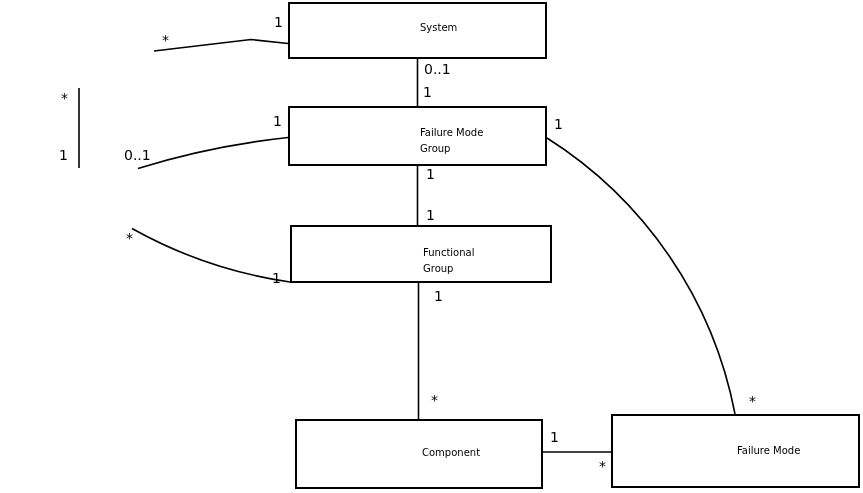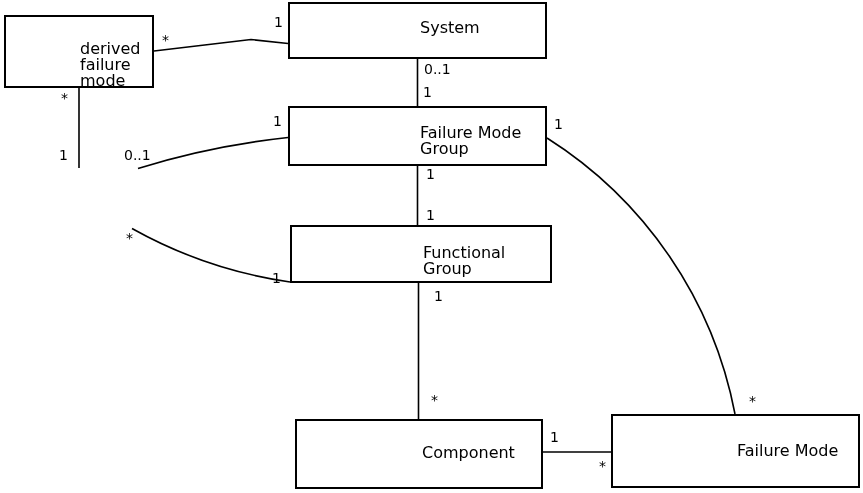--- a/index.html
+++ b/index.html
@@ -29,21 +29,21 @@
     fill: none;
   }
   .box {
     position: absolute;
     box-sizing: border-box;
     background: #ffffff;
     border: 2px solid #000000;
   }
   .box .label {
     position: absolute;
-    font-size: 16px;
+    font-size: 10px;
     line-height: 16px;
     white-space: pre-line;
     color: #000000;
   }
   .mult {
     position: absolute;
     font-size: 14px;
     line-height: 14px;
     color: #000000;
     white-space: nowrap;
@@ -95,25 +95,20 @@
     <path d="M 79 88 L 79 168"></path>
     <path d="M 417.5 59 L 417.5 107"></path>
     <path d="M 138 168.5 Q 210 146 288 137.5"></path>
     <path d="M 417.5 165 L 417.5 226"></path>
     <path d="M 418.5 282 L 418.5 419"></path>
     <path d="M 132 228.5 A 458 458 0 0 0 290 282"></path>
     <path d="M 547 138 A 420 420 0 0 1 735 414"></path>
     <path d="M 543 452 L 611 452"></path>
   </svg>
 
-  <div class="box b-dfm">
-    <span class="label">derived
-failure
-mode</span>
-  </div>
 
   <div class="box b-system">
     <span class="label">System</span>
   </div>
 
   <div class="box b-fmg">
     <span class="label">Failure Mode
 Group</span>
   </div>
 

